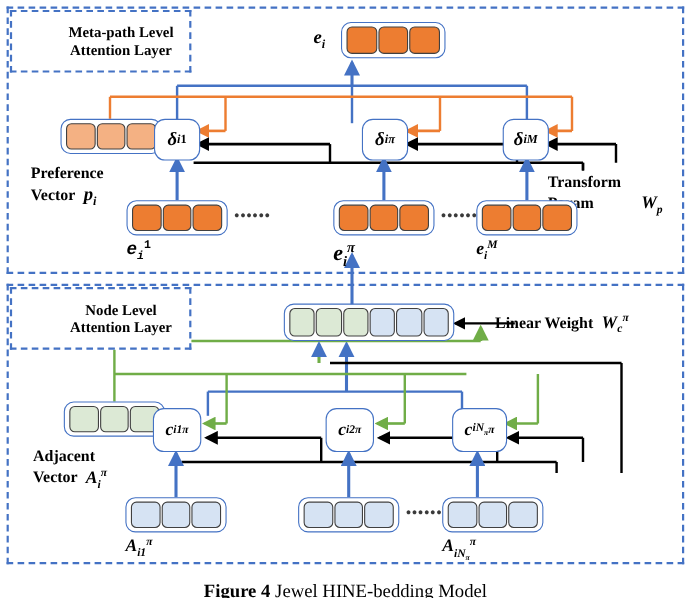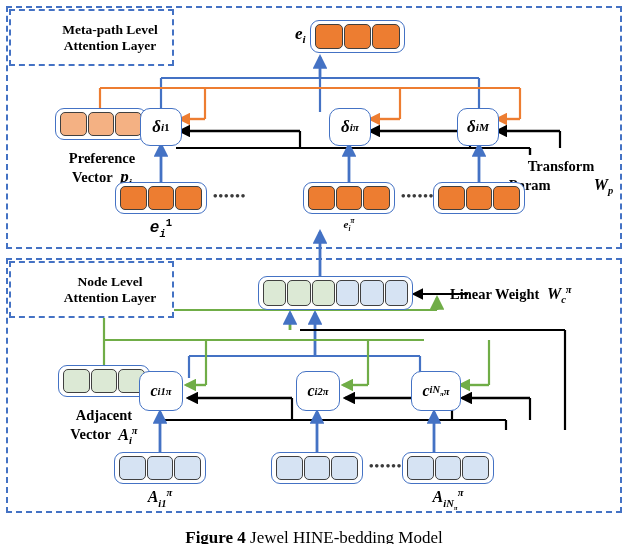--- a/index.html
+++ b/index.html
@@ -38,21 +38,21 @@
   
   .node{
     position:absolute;box-sizing:border-box;background:#fff;
     border:1.6px solid #4472C4;border-radius:10px;
     display:flex;align-items:center;justify-content:center;
     font-weight:bold;font-style:italic;color:#000;
   }
 
   
   .lbl{position:absolute;font-weight:bold;color:#000;line-height:1.2;}
-  .lbl.ctr{text-align:center;}
+  .lbl.ctr{}
   .dots{position:absolute;font-weight:bold;color:#3a3a3a;letter-spacing:1px;}
 
   .cap{
     position:absolute;left:0;width:628px;text-align:center;
     font-size:17px;color:#000;white-space:nowrap;
   }
   .cap b{font-weight:bold;}
 
   svg{position:absolute;left:0;top:0;width:628px;height:544px;overflow:visible;}
   .mi{font-style:italic;}
@@ -153,21 +153,21 @@
 
   <div class="panel" style="left:6px;top:6px;width:616px;height:243px;"></div>
 
   <div class="panel-title" style="left:9px;top:9px;width:165px;height:57px;">
     <div>
       <span>Meta-path Level</span>
       <span>Attention Layer</span>
     </div>
   </div>
 
-  <div class="lbl" style="left:295px;top:24px;font-size:17px;text-align:right;">
+  <div class="lbl" style="left:285px;top:24px;font-size:17px;text-align:right;">
     <i class="mi">e</i><sub>i</sub>
   </div>
   <div class="vec" style="left:310px;top:20px;width:95px;height:33px;">
     <div class="cell c-orange"></div>
     <div class="cell c-orange"></div>
     <div class="cell c-orange"></div>
   </div>
 
   <div class="vec" style="left:55px;top:108px;width:92px;height:32px;">
     <div class="cell c-lorange"></div>
@@ -204,30 +204,33 @@
     <i class="mi">e</i><sub>i</sub><sup class="mnum">1</sup>
   </div>
 
   <div class="dots" style="left:213px;top:188px;font-size:13px;">••••••</div>
 
   <div class="vec" style="left:303px;top:182px;width:92px;height:32px;">
     <div class="cell c-orange"></div>
     <div class="cell c-orange"></div>
     <div class="cell c-orange"></div>
   </div>
-  <div class="lbl ctr" style="left:303px;top:217px;width:92px;font-size:11px;">
+  <div class="lbl ctr" style="left:303px;top:217px;width:92px;font-size:20px;">
     <i class="mi">e</i><sub>i</sub><sup>π</sup>
   </div>
 
   <div class="dots" style="left:401px;top:188px;font-size:13px;">••••••</div>
 
   <div class="vec" style="left:433px;top:182px;width:92px;height:32px;">
     <div class="cell c-orange"></div>
     <div class="cell c-orange"></div>
     <div class="cell c-orange"></div>
+  </div>
+  <div class="lbl ctr" style="left:433px;top:217px;width:92px;font-size:16px;">
+    <i class="mi">e</i><sub>i</sub><sup>M</sup>
   </div>
 
   <div class="panel" style="left:6px;top:258px;width:616px;height:255px;"></div>
 
   <div class="panel-title" style="left:9px;top:261px;width:165px;height:57px;">
     <div>
       <span>Node Level</span>
       <span>Attention Layer</span>
     </div>
   </div>

